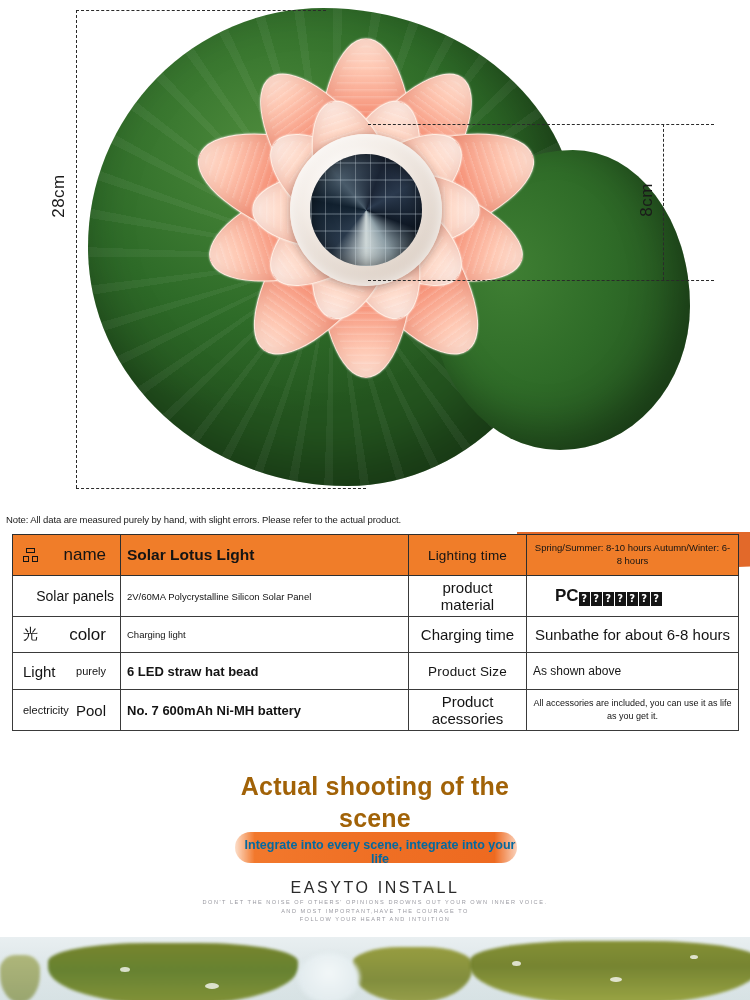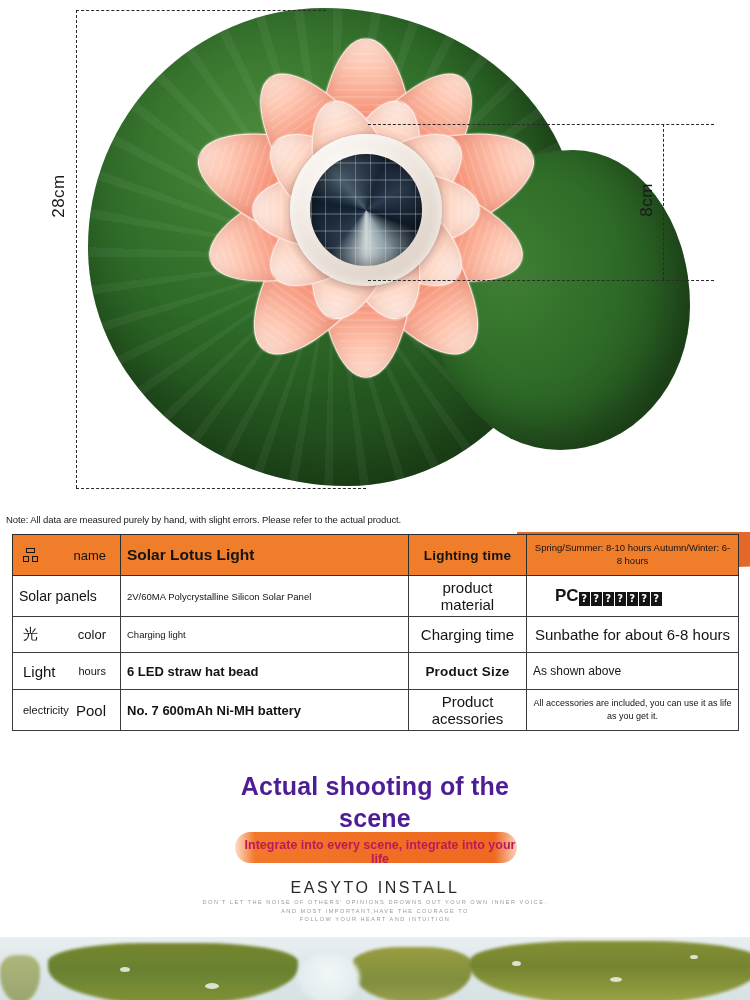--- a/index.html
+++ b/index.html
@@ -228,24 +228,24 @@
   .col-d { width: 212px; }
 
   .lbl-cell {
     display: flex;
     align-items: center;
     justify-content: space-between;
     padding: 0 8px 0 4px;
     gap: 4px;
   }
   .lbl-cjk { font-size: 15px; color: #141414; }
-  .lbl-en  { font-size: 13px; color: #141414; }
+  .lbl-en  { font-size: 17px; color: #141414; }
   .lbl-en.sm { font-size: 11px; }
   .lbl-single {
-    text-align: left;
+    text-align: right;
     font-size: 14px;
     margin-left: 23px;
   }
 
   .grid-icon {
     display: inline-block;
     width: 16px; height: 14px;
     position: relative;
   }
   .grid-icon i {
@@ -257,21 +257,21 @@
   .grid-icon i:nth-child(2) { left: 0;    top: 8px; width: 6px;  height: 6px; }
   .grid-icon i:nth-child(3) { left: 9px;  top: 8px; width: 6px;  height: 6px; }
 
   .val-big   { font-size: 15.5px; font-weight: 700; padding-left: 4px; }
   .val-mid   { font-size: 13px; font-weight: 700; padding-left: 4px; }
   .val-sm    { font-size: 9.5px; padding-left: 4px; }
   .c-hdr-seasons {
     font-size: 9.5px; text-align: center; line-height: 1.35; padding: 0 6px;
   }
   .c-plain   { font-size: 15px; text-align: center; }
-  .c-bold    { font-size: 13.5px; font-weight: 700; text-align: center; letter-spacing: .2px; }
+  .c-bold    { font-size: 13.5px; font-weight: 400; text-align: center; letter-spacing: .2px; }
   .c-left-sm { font-size: 12px; }
   .c-center-sm { font-size: 9px; text-align: center; line-height: 1.4; }
 
   .pc-mat {
     font-size: 17px;
     font-weight: 700;
     letter-spacing: 0;
     padding-left: 22px;
     white-space: nowrap;
   }
@@ -308,21 +308,21 @@
   }
 
   
   .sect-head {
     position: absolute;
     left: 0; right: 0;
     top: 770px;
     text-align: center;
     font-size: 25px;
     font-weight: 700;
-    color: #4c1d95;
+    color: #a16207;
     line-height: 1.28;
     letter-spacing: .2px;
   }
 
   
   .pill {
     position: absolute;
     left: 235px;
     top: 832px;
     width: 282px;
@@ -333,21 +333,21 @@
     filter: blur(.2px);
   }
   .pill-text {
     position: absolute;
     left: 235px;
     top: 838px;
     width: 290px;
     text-align: center;
     font-size: 12.5px;
     font-weight: 700;
-    color: #be185d;
+    color: #0369a1;
     z-index: 3;
   }
 
   
   .easy-title {
     position: absolute;
     left: 0; right: 0;
     top: 879px;
     text-align: center;
     font-size: 16px;
@@ -505,21 +505,21 @@
         </td>
         <td class="val-sm">Charging light</td>
         <td class="c-plain">Charging time</td>
         <td class="c-plain">Sunbathe for about 6-8 hours</td>
       </tr>
 
       <tr style="height:37px;">
         <td>
           <div class="lbl-cell">
             <span class="lbl-cjk">Light</span>
-            <span class="lbl-en sm">hours</span>
+            <span class="lbl-en sm">purely</span>
           </div>
         </td>
         <td class="val-mid">6 LED straw hat bead</td>
         <td class="c-bold">Product Size</td>
         <td class="c-left-sm">As shown above</td>
       </tr>
 
       <tr style="height:37px;">
         <td>
           <div class="lbl-cell">

